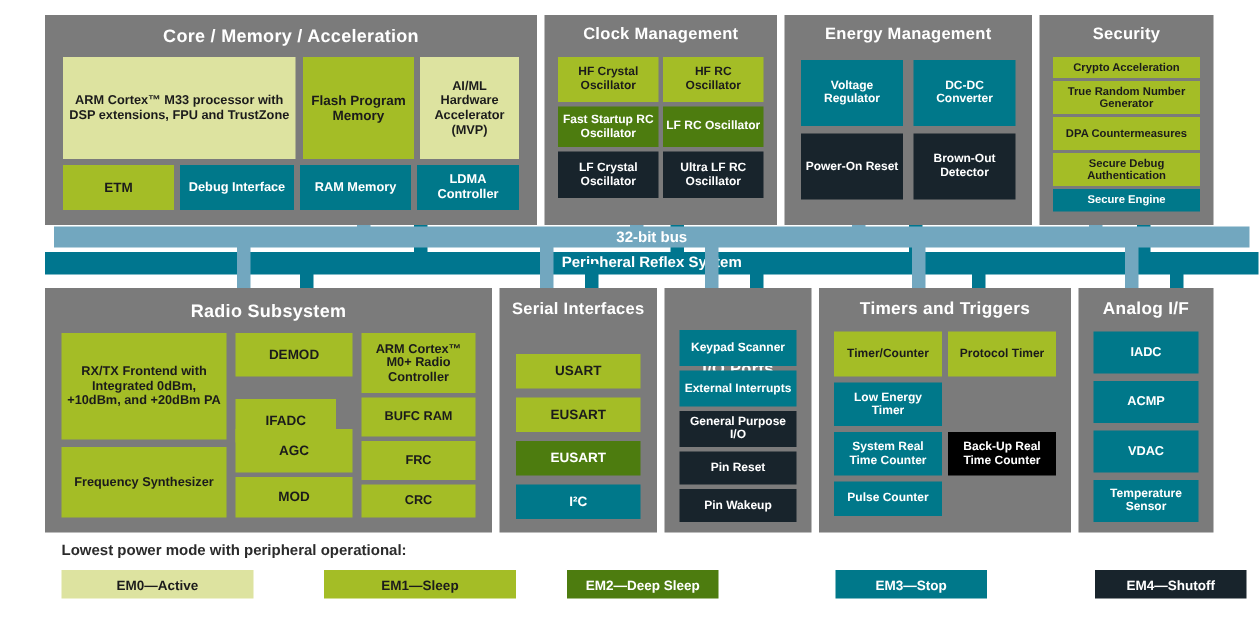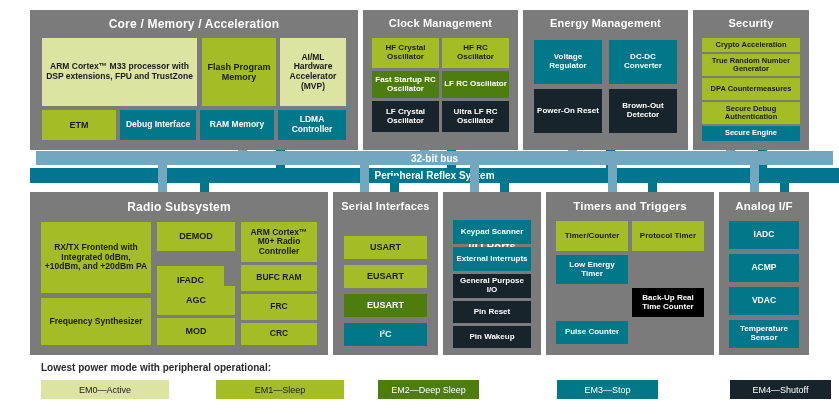--- a/index.html
+++ b/index.html
@@ -22,21 +22,21 @@
   .bus{position:absolute;display:flex;align-items:center;justify-content:center;
        color:#ffffff;font-weight:bold;font-size:10px;}
   .bus32{background:#72a7bf;}
   .busprs{background:#00768f;}
   .stub{position:absolute;}
   .stub-light{background:#72a7bf;}
   .stub-dark{background:#00768f;}
 
   .legend-note{position:absolute;font-size:10px;color:#2b2b2b;font-weight:bold;}
   .legend-item{position:absolute;height:19px;display:flex;align-items:center;
-               justify-content:center;font-size:9px;font-weight:normal;}
+               justify-content:center;font-size:9px;font-weight:bold;}
 </style>
 </head>
 <body>
 
 <div id="root">
 
   <div class="panel" style="left:30px;top:10px;width:328px;height:140px;">
     <div class="panel-title" style="font-size:12px;padding-top:7px;">Core / Memory / Acceleration</div>
     <div style="position:absolute;left:12px;top:28px;right:12px;bottom:10px;">
       <div class="blk em0" style="position:absolute;left:0;top:0;width:155px;height:68px;font-size:8.5px;">ARM Cortex™ M33 processor with DSP extensions, FPU and TrustZone</div>
@@ -145,20 +145,21 @@
       <div class="blk em4" style="position:absolute;left:0;top:106px;width:78px;height:22px;font-size:8px;">Pin Wakeup</div>
     </div>
   </div>
 
   <div class="panel" style="left:546px;top:192px;width:168px;height:163px;">
     <div class="panel-title" style="font-size:11.5px;padding-top:8px;">Timers and Triggers</div>
     <div style="position:absolute;left:10px;top:29px;right:10px;bottom:10px;">
       <div class="blk em1" style="position:absolute;left:0;top:0;width:72px;height:30px;font-size:8px;">Timer/Counter</div>
       <div class="blk em1" style="position:absolute;left:76px;top:0;width:72px;height:30px;font-size:8px;">Protocol Timer</div>
       <div class="blk em3" style="position:absolute;left:0;top:34px;width:72px;height:29px;font-size:8px;">Low Energy Timer</div>
+      <div class="blk em3" style="position:absolute;left:0;top:67px;width:72px;height:29px;font-size:8px;">System Real Time Counter</div>
       <div class="blk emblack" style="position:absolute;left:76px;top:67px;width:72px;height:29px;font-size:8px;">Back-Up Real Time Counter</div>
       <div class="blk em3" style="position:absolute;left:0;top:100px;width:72px;height:23px;font-size:8px;">Pulse Counter</div>
     </div>
   </div>
 
   <div class="panel" style="left:719px;top:192px;width:90px;height:163px;">
     <div class="panel-title" style="font-size:11.5px;padding-top:8px;">Analog I/F</div>
     <div style="position:absolute;left:10px;top:29px;right:10px;bottom:10px;">
       <div class="blk em3" style="position:absolute;left:0;top:0;width:70px;height:28px;font-size:8.5px;">IADC</div>
       <div class="blk em3" style="position:absolute;left:0;top:33px;width:70px;height:28px;font-size:8.5px;">ACMP</div>

